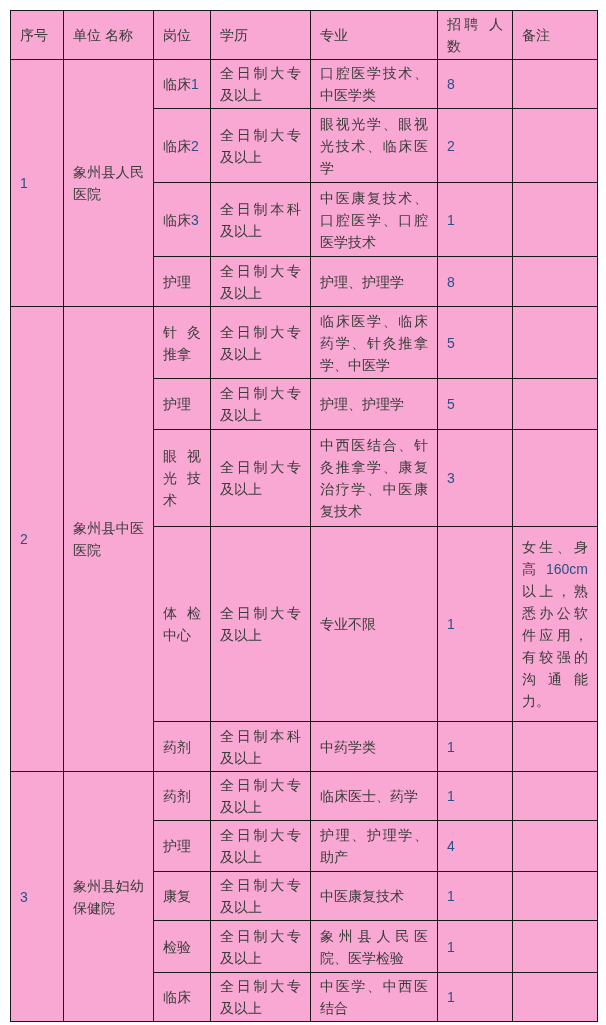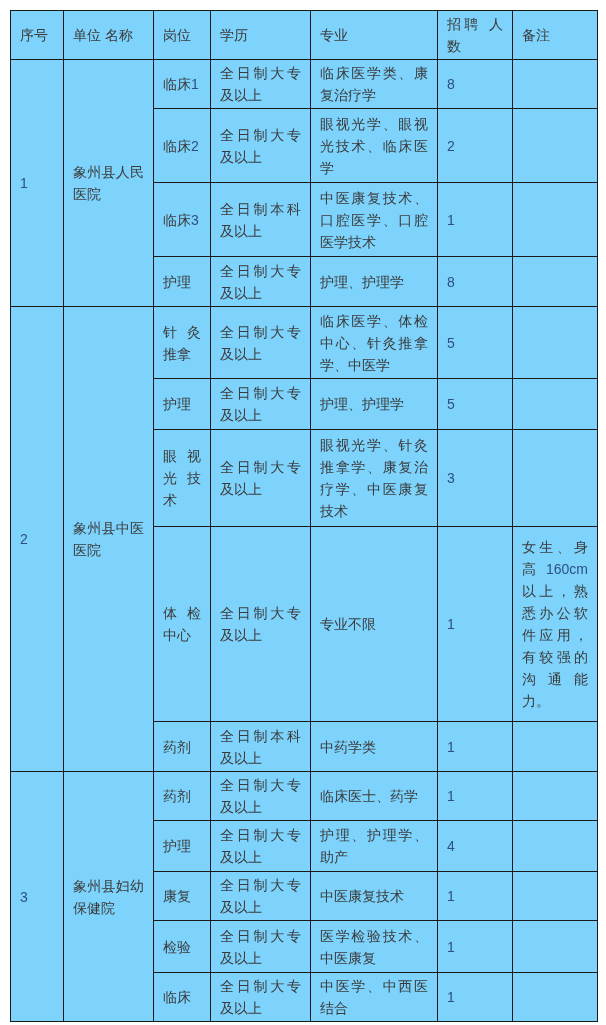--- a/index.html
+++ b/index.html
@@ -14,21 +14,21 @@
     color: #3b3b3b;
     overflow: hidden;
   }
   .page {
     padding: 10px 0 0 10px;
   }
   table.recruit {
     border-collapse: collapse;
     table-layout: fixed;
     width: 587px;
-    background: #7dd3fc;
+    background: #f9a8d4;
   }
   table.recruit th,
   table.recruit td {
     border: 1px solid #1a1a1a;
     padding: 2px 9px;
     font-size: 14px;
     font-weight: normal;
     line-height: 22px;
     vertical-align: middle;
     text-align: justify;
@@ -73,21 +73,21 @@
         <th>备注</th>
       </tr>
     </thead>
     <tbody>
 
       <tr style="height:46px">
         <td rowspan="4"><span class="lat">1</span></td>
         <td rowspan="4">象州县人民医院</td>
         <td>临床<span class="lat">1</span></td>
         <td>全日制大专及以上</td>
-        <td>临床医学类、康复治疗学</td>
+        <td>口腔医学技术、中医学类</td>
         <td><span class="lat">8</span></td>
         <td></td>
       </tr>
       <tr style="height:74px">
         <td>临床<span class="lat">2</span></td>
         <td>全日制大专及以上</td>
         <td>眼视光学、眼视光技术、临床医学</td>
         <td><span class="lat">2</span></td>
         <td></td>
       </tr>
@@ -104,35 +104,35 @@
         <td>护理、护理学</td>
         <td><span class="lat">8</span></td>
         <td></td>
       </tr>
 
       <tr style="height:72px">
         <td rowspan="5"><span class="lat">2</span></td>
         <td rowspan="5">象州县中医医院</td>
         <td>针灸推拿</td>
         <td>全日制大专及以上</td>
-        <td>临床医学、体检中心、针灸推拿学、中医学</td>
+        <td>临床医学、临床药学、针灸推拿学、中医学</td>
         <td><span class="lat">5</span></td>
         <td></td>
       </tr>
       <tr style="height:51px">
         <td>护理</td>
         <td>全日制大专及以上</td>
         <td>护理、护理学</td>
         <td><span class="lat">5</span></td>
         <td></td>
       </tr>
       <tr style="height:97px">
         <td>眼视光技术</td>
         <td>全日制大专及以上</td>
-        <td>眼视光学、针灸推拿学、康复治疗学、中医康复技术</td>
+        <td>中西医结合、针灸推拿学、康复治疗学、中医康复技术</td>
         <td><span class="lat">3</span></td>
         <td></td>
       </tr>
       <tr style="height:195px">
         <td>体检中心</td>
         <td>全日制大专及以上</td>
         <td>专业不限</td>
         <td><span class="lat">1</span></td>
         <td>女生、身高 <span class="lat">160cm</span> 以上，熟悉办公软件应用，有较强的沟通能力。</td>
       </tr>
@@ -163,21 +163,21 @@
       <tr style="height:49px">
         <td>康复</td>
         <td>全日制大专及以上</td>
         <td>中医康复技术</td>
         <td><span class="lat">1</span></td>
         <td></td>
       </tr>
       <tr style="height:52px">
         <td>检验</td>
         <td>全日制大专及以上</td>
-        <td>医学检验技术、中医康复</td>
+        <td>象州县人民医院、医学检验</td>
         <td><span class="lat">1</span></td>
         <td></td>
       </tr>
       <tr style="height:48px">
         <td>临床</td>
         <td>全日制大专及以上</td>
         <td>中医学、中西医结合</td>
         <td><span class="lat">1</span></td>
         <td></td>
       </tr>

